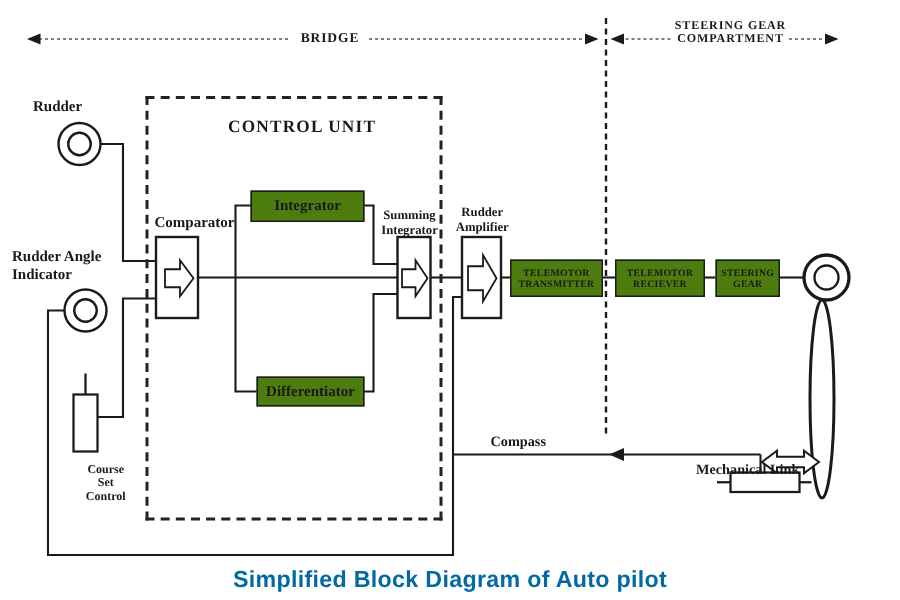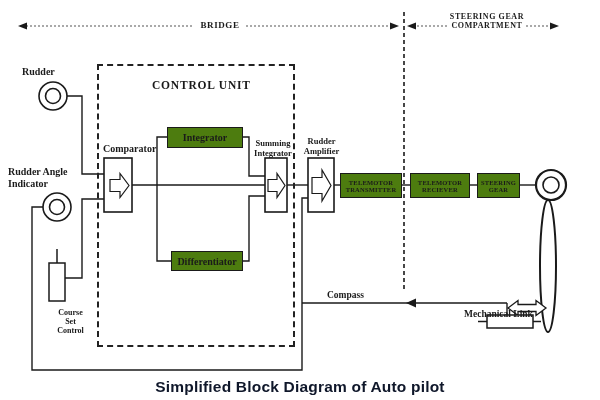--- a/index.html
+++ b/index.html
@@ -14,21 +14,21 @@
   .box{
     position:absolute;border:1.5px solid #1a1a1a;background:#4d7c0f;
     display:flex;align-items:center;justify-content:center;text-align:center;
     font-weight:bold;white-space:pre-line;
   }
   .region-lbl{font-size:9px;letter-spacing:0.6px;font-weight:bold;}
   .dashed-box{position:absolute;border:2px dashed #222;background:transparent;}
   .title{
     position:absolute;left:0;right:0;top:378px;text-align:center;
     font-family:"Liberation Sans","DejaVu Sans",sans-serif;
-    font-weight:bold;font-size:15.5px;letter-spacing:0.2px;color:#0f172a;
+    font-weight:bold;font-size:15.5px;letter-spacing:0.2px;color:#0369a1;
   }
 </style>
 </head>
 <body>
 
 <div id="stage">
 
   <svg id="wires" viewBox="0 0 600 400" xmlns="http://www.w3.org/2000/svg">
     <g stroke="#1a1a1a" fill="none" stroke-width="1.4">
 

